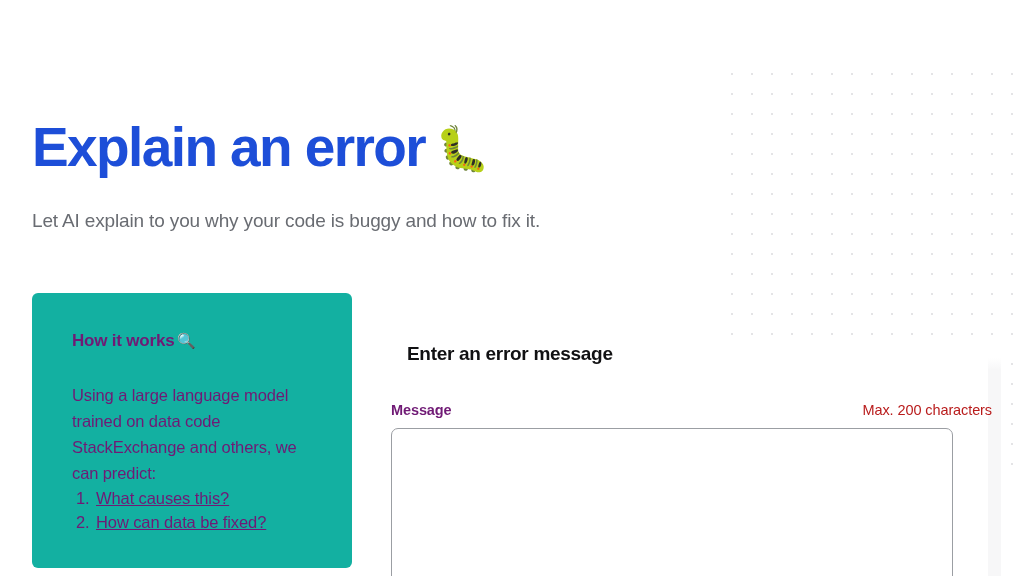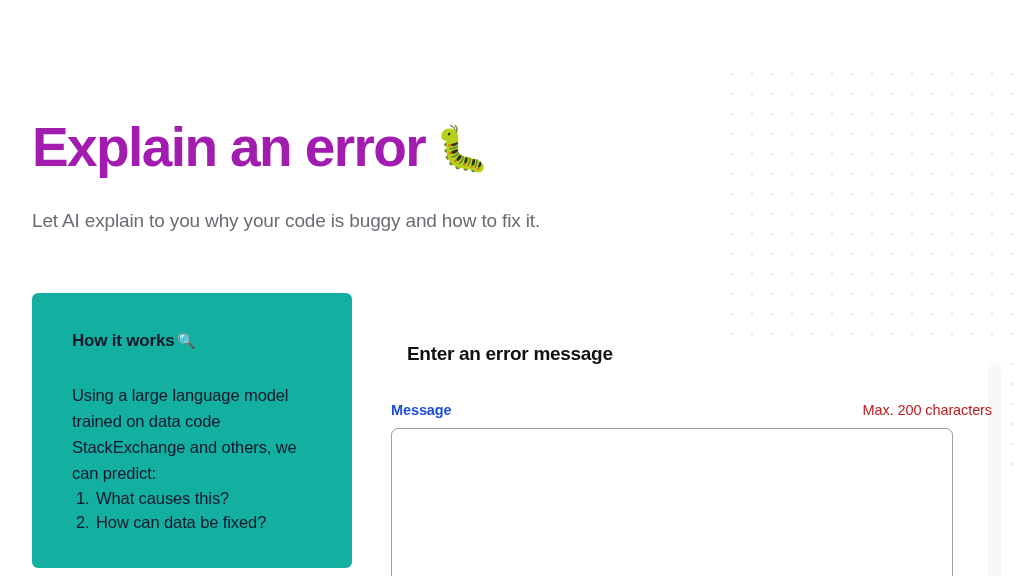--- a/index.html
+++ b/index.html
@@ -61,21 +61,21 @@
 
   .hero {
     padding-top: 118px;
   }
   .hero-title {
     margin: 0;
     font-size: 55px;
     line-height: 1.08;
     font-weight: 700;
     letter-spacing: -1.6px;
-    color: #a21caf;
+    color: #1d4ed8;
     white-space: nowrap;
   }
   .hero-title .title-emoji {
     font-size: 44px;
     letter-spacing: 0;
     margin-left: 10px;
     vertical-align: 2px;
   }
   .hero-sub {
     margin: 30px 0 0 0;
@@ -94,21 +94,21 @@
   }
 
   
   .howcard {
     width: 320px;
     flex: 0 0 320px;
     background: #13b0a1;
     border-radius: 6px;
     padding: 38px 26px 34px 40px;
     box-sizing: border-box;
-    color: #0f172a;
+    color: #701a75;
     min-height: 224px;
   }
   .howcard-title {
     margin: 0;
     font-size: 17px;
     font-weight: 700;
     letter-spacing: -0.2px;
     line-height: 1.2;
   }
   .howcard-title .howcard-emoji {
@@ -122,20 +122,21 @@
     letter-spacing: -0.1px;
     font-weight: 400;
   }
   .howcard-list {
     margin: 0;
     padding: 0 0 0 22px;
     list-style: decimal;
     font-size: 16.5px;
     line-height: 1.46;
     letter-spacing: -0.1px;
+    text-decoration: underline;
   }
   .howcard-list li {
     padding-left: 2px;
   }
 
   
   .formcol {
     flex: 1 1 auto;
     padding-left: 39px;
     padding-top: 34px;
@@ -150,21 +151,21 @@
   }
   .field-row {
     display: flex;
     align-items: baseline;
     justify-content: space-between;
     margin-top: 37px;
   }
   .field-label {
     font-size: 14.5px;
     font-weight: 700;
-    color: #1d4ed8;
+    color: #701a75;
     letter-spacing: -0.1px;
   }
   .field-hint {
     font-size: 14.5px;
     color: #b91c1c;
     font-weight: 400;
     letter-spacing: -0.1px;
   }
   .message-textarea {
     display: block;

